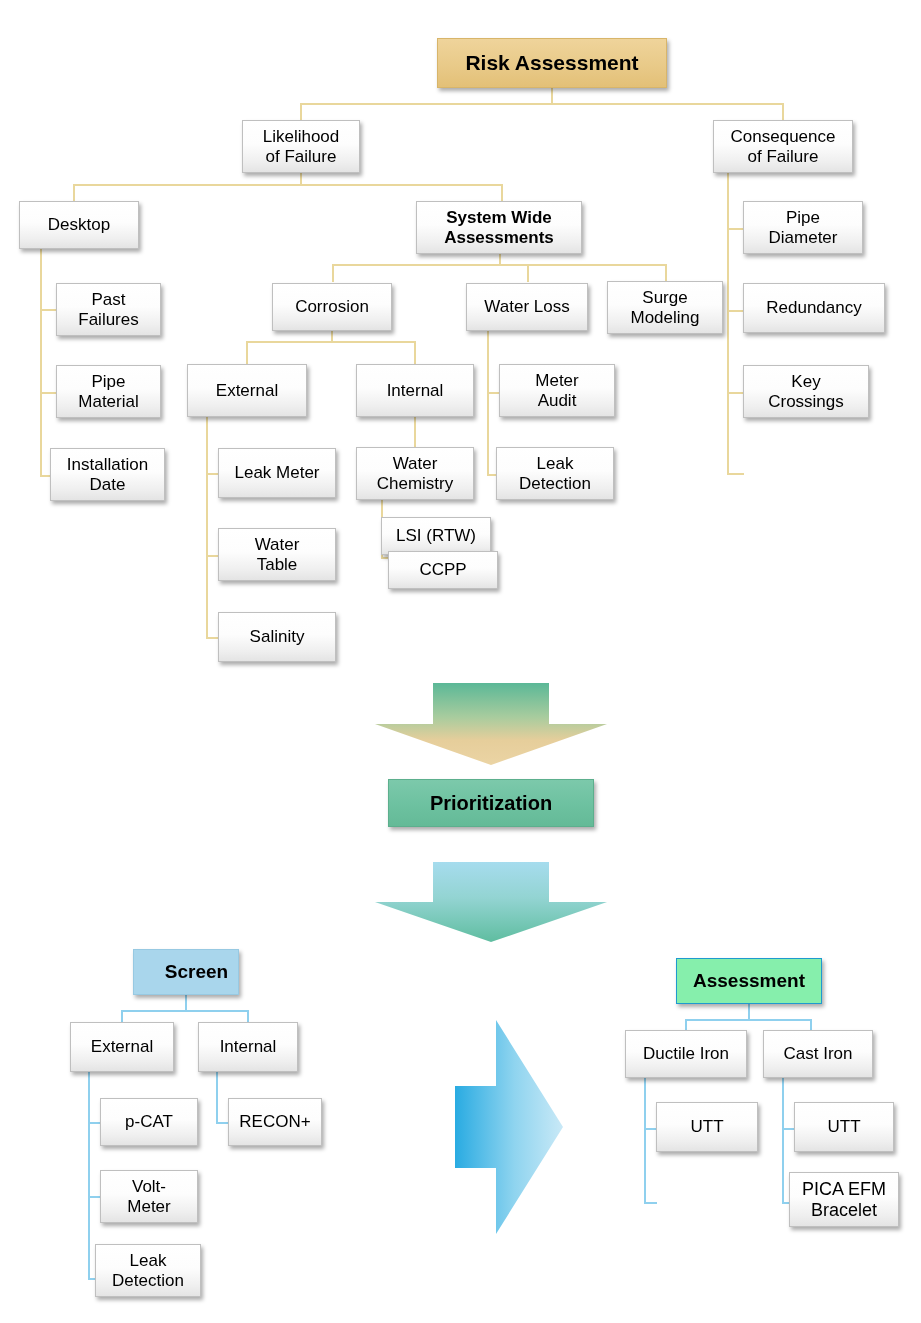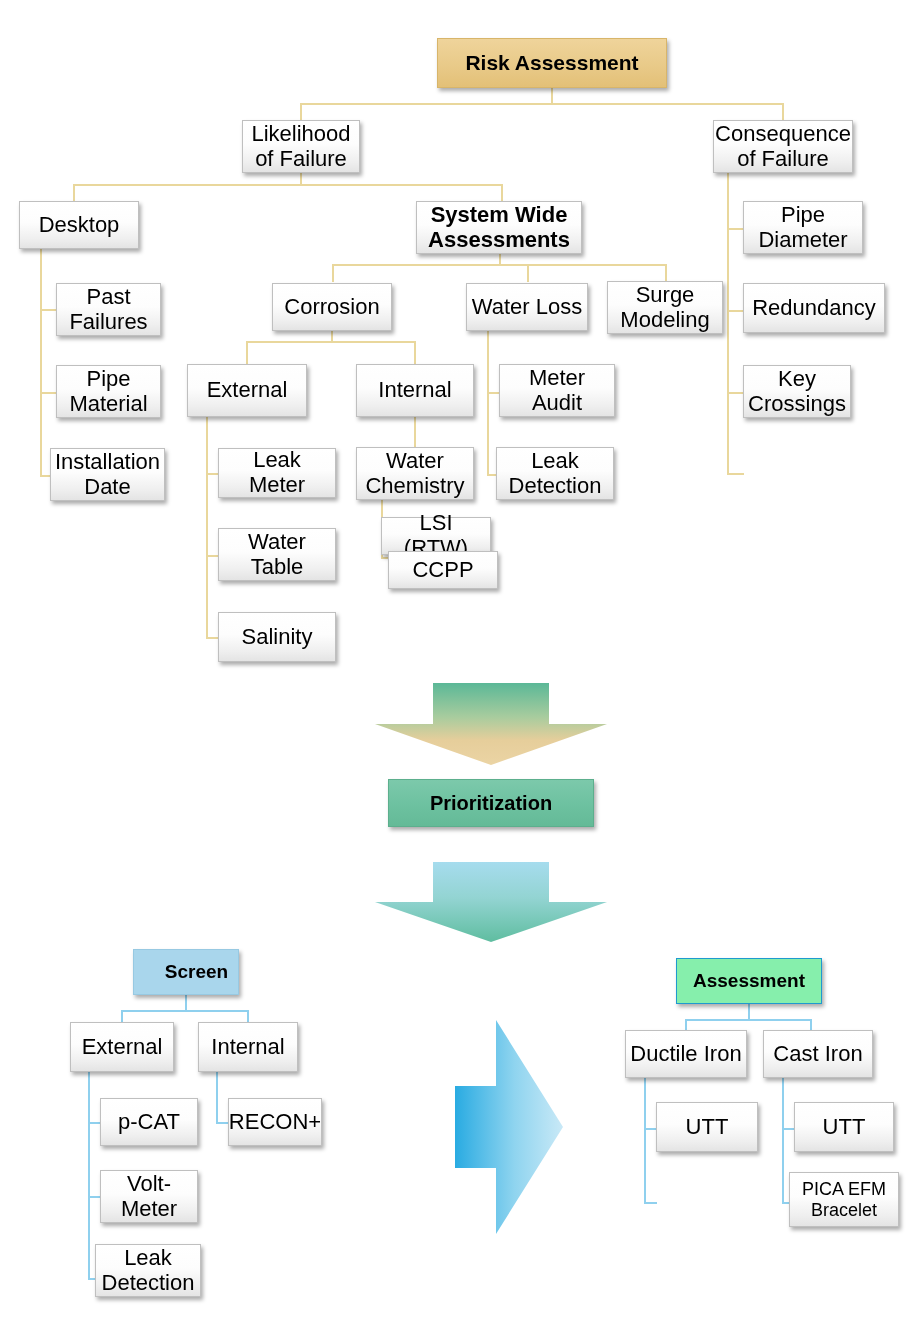--- a/index.html
+++ b/index.html
@@ -31,21 +31,21 @@
     box-sizing: border-box;
     display: flex;
     align-items: center;
     justify-content: center;
     text-align: center;
     color: #000000;
     line-height: 1.12;
     border: 1px solid #BFBFBF;
     background: linear-gradient(180deg, #FFFFFF 0%, #FDFDFD 45%, #EFEFEF 80%, #E4E4E4 100%);
     box-shadow: 2px 3px 4px rgba(0,0,0,0.33);
-    font-size: 22px;
+    font-size: 17px;
     font-weight: 400;
     z-index: 5;
     padding: 0 3px;
   }
   .node.bold { font-weight: bold; }
 
   .node.gold {
     background: linear-gradient(180deg, #EFD49B 0%, #E8C987 60%, #E3C077 100%);
     border: 1px solid #D8B56A;
     font-size: 21px;
@@ -173,21 +173,21 @@
 Detection</div>
 
   <div class="conn h" style="left:727px; top:228px; width:17px;"></div>
   <div class="node" style="left:743px; top:201px; width:120px; height:53px; white-space:pre-line;">Pipe
 Diameter</div>
 
   <div class="conn h" style="left:727px; top:310px; width:17px;"></div>
   <div class="node" style="left:743px; top:283px; width:142px; height:50px;">Redundancy</div>
 
   <div class="conn h" style="left:727px; top:392px; width:17px;"></div>
-  <div class="node" style="left:743px; top:365px; width:108px; height:53px; white-space:pre-line;">Key
+  <div class="node" style="left:743px; top:365px; width:126px; height:53px; white-space:pre-line;">Key
 Crossings</div>
 
   <div class="conn h" style="left:727px; top:473px; width:17px;"></div>
 
   <div class="arrow-wrap" style="left:375px; top:683px; width:232px; height:82px;">
     <svg width="232" height="82" viewBox="0 0 232 82" xmlns="http://www.w3.org/2000/svg">
       <defs>
         <linearGradient id="gradA" x1="0" y1="0" x2="0" y2="1">
           <stop offset="0%" stop-color="#5BB897"></stop>
           <stop offset="42%" stop-color="#A9CC9E"></stop>

